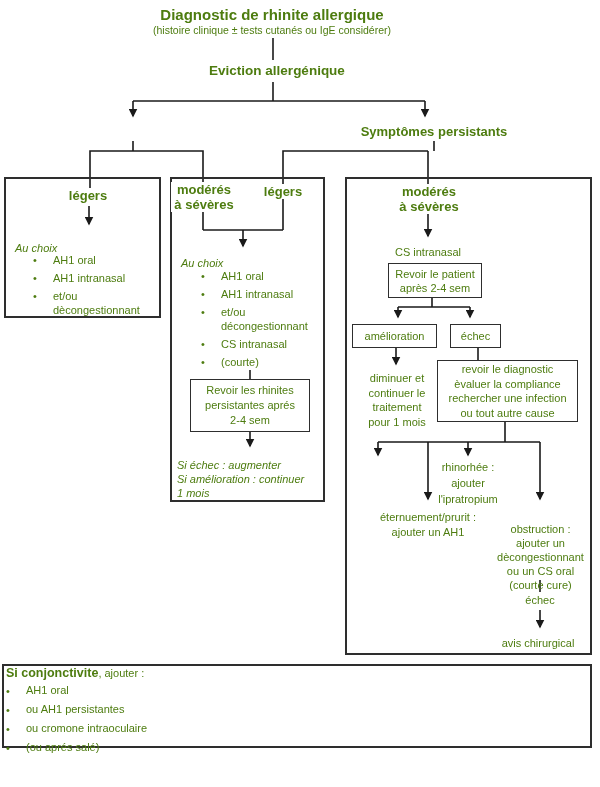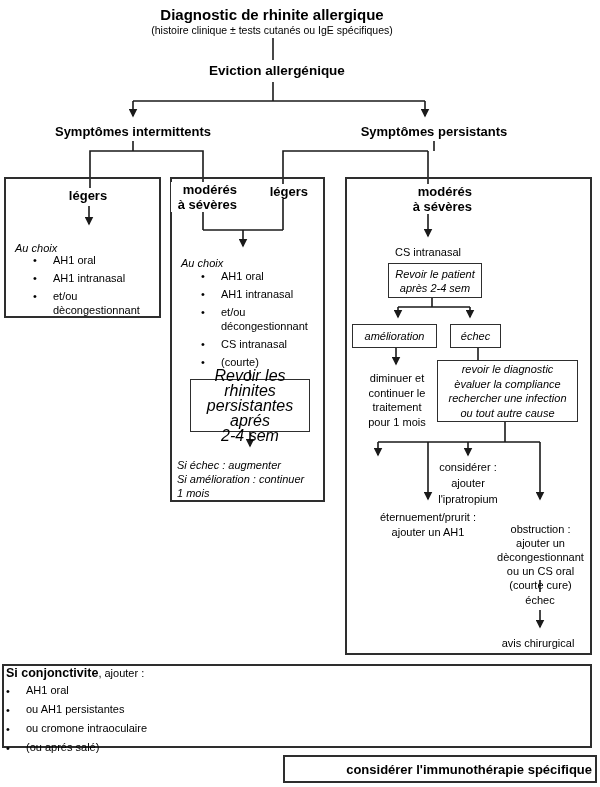--- a/index.html
+++ b/index.html
@@ -1,30 +1,30 @@
 <!DOCTYPE html>
 <html><head>
 <meta charset="utf-8">
 <style>
   html,body { margin:0; padding:0; background:#fff; }
   #canvas {
     position:relative; width:600px; height:787px; background:#ffffff;
-    font-family:"Liberation Sans", sans-serif; color:#000000;
+    font-family:"Liberation Sans", sans-serif; color:#4d7c0f;
     overflow:hidden;
   }
   svg.wires { position:absolute; left:0; top:0; z-index:1; }
   .box  { position:absolute; border:2px solid #2e2e2e; z-index:2; background:transparent; box-sizing:border-box; }
   .ibox { position:absolute; border:1.5px solid #2e2e2e; z-index:3; background:#fff; box-sizing:border-box;
-          display:flex; align-items:center; justify-content:center; text-align:center;font-style:italic; }
+          display:flex; align-items:center; justify-content:center; text-align:center; }
   .t    { position:absolute; z-index:4; line-height:13px; font-size:11px; }
   .b    { font-weight:bold; }
   .i    { font-style:italic; }
   .c    { text-align:center; }
   .pre  { white-space:pre-line; }
-  .wbg  { background:#fff;text-align:right; }
+  .wbg  { background:#fff; }
   .title    { font-size:15px; line-height:17px; }
   .sub      { font-size:10.5px; }
   .step     { font-size:13.5px; }
   .branch   { font-size:13px; }
   .hdr      { font-size:13px; line-height:15px; }
   .blist    { position:absolute; z-index:4; }
   .row      { display:flex; margin-bottom:4px; }
   .row .mk  { width:20px; font-size:11px; line-height:14px; flex:none; }
   .row .tx  { font-size:11px; line-height:14px; white-space:pre-line; }
   .cj-row .mk { width:20px; }
@@ -69,24 +69,23 @@
       <line x1="378" y1="442" x2="378" y2="455" marker-end="url(#ah)"></line>
       <line x1="428" y1="442" x2="428" y2="499" marker-end="url(#ah)"></line>
       <line x1="468" y1="442" x2="468" y2="455" marker-end="url(#ah)"></line>
       <line x1="540" y1="442" x2="540" y2="499" marker-end="url(#ah)"></line>
       <path d="M540,580 V592"></path>
       <line x1="540" y1="610" x2="540" y2="627" marker-end="url(#ah)"></line>
     </g>
   </svg>
 
   <div class="t b c title" style="left:72px; top:6px; width:400px;">Diagnostic de rhinite allergique</div>
-  <div class="t c sub" style="left:72px; top:24px; width:400px;">(histoire clinique ± tests cutanés ou IgE spécifiques)</div>
+  <div class="t c sub" style="left:72px; top:24px; width:400px;">(histoire clinique ± tests cutanés ou IgE considérer)</div>
   <div class="t b c step" style="left:127px; top:64px; width:300px;">Eviction allergénique</div>
 
-  <div class="t b c branch" style="left:33px; top:125px; width:200px;">Symptômes intermittents</div>
   <div class="t b c branch" style="left:334px; top:125px; width:200px;">Symptômes persistants</div>
 
   <div class="box" style="left:4px; top:177px; width:157px; height:141px;"></div>
   <div class="t b c hdr" style="left:52px; top:188px; width:72px;">légers</div>
   <div class="t i" style="left:15px; top:242px;">Au choix</div>
   <div class="blist" style="left:33px; top:253px; width:120px;">
     <div class="row">
       <span class="mk">•</span>
       <span class="tx">AH1 oral</span>
     </div>
@@ -122,21 +121,21 @@
     </div>
     <div class="row">
       <span class="mk">•</span>
       <span class="tx">CS intranasal</span>
     </div>
     <div class="row">
       <span class="mk">•</span>
       <span class="tx">(courte)</span>
     </div>
   </div>
-  <div class="ibox pre" style="left:190px; top:379px; width:120px; height:53px; font-size:16px; line-height:15px;">Revoir les rhinites
+  <div class="ibox pre" style="left:190px; top:379px; width:120px; height:53px; font-size:11px; line-height:15px;">Revoir les rhinites
 persistantes aprés
 2-4 sem</div>
   <div class="t pre" style="left:177px; top:458px; width:146px; line-height:14px;font-style:italic;">Si échec : augmenter
 Si amélioration : continuer
 1 mois</div>
 
   <div class="box" style="left:345px; top:177px; width:247px; height:478px;"></div>
   <div class="t b c hdr pre wbg" style="left:386px; top:184px; width:86px;">modérés
 à sévères</div>
   <div class="t c" style="left:378px; top:246px; width:100px;">CS intranasal</div>
@@ -145,21 +144,21 @@
   <div class="ibox" style="left:352px; top:324px; width:85px; height:24px; font-size:11px;">amélioration</div>
   <div class="ibox" style="left:450px; top:324px; width:51px; height:24px; font-size:11px;">échec</div>
   <div class="t c pre" style="left:356px; top:371px; width:82px; line-height:14.5px;">diminuer et
 continuer le
 traitement
 pour 1 mois</div>
   <div class="ibox pre" style="left:437px; top:360px; width:141px; height:62px; font-size:11px; line-height:14.5px;">revoir le diagnostic
 èvaluer la compliance
 rechercher une infection
 ou tout autre cause</div>
-  <div class="t c pre" style="left:426px; top:459px; width:84px; line-height:16px;">considérer :
+  <div class="t c pre" style="left:426px; top:459px; width:84px; line-height:16px;">rhinorhée :
 ajouter
 l'ipratropium</div>
   <div class="t c pre" style="left:358px; top:510px; width:140px; line-height:15px;">éternuement/prurit :
 ajouter un AH1</div>
   <div class="t c pre" style="left:489px; top:510px; width:103px; line-height:14px;margin-top:12px;">obstruction :
 ajouter un
 dècongestionnant
 ou un CS oral
 (courte cure)</div>
   <div class="t c" style="left:510px; top:594px; width:60px;">échec</div>
@@ -181,15 +180,14 @@
     <div class="row cj-row">
       <span class="mk">•</span>
       <span class="tx">ou cromone intraoculaire</span>
     </div>
     <div class="row cj-row">
       <span class="mk">•</span>
       <span class="tx">(ou aprés salé)</span>
     </div>
   </div>
 
-  <div class="box immuno" style="left:283px; top:755px; width:314px; height:28px;">considérer l'immunothérapie spécifique</div>
 
 </div>
 
 </body></html>

